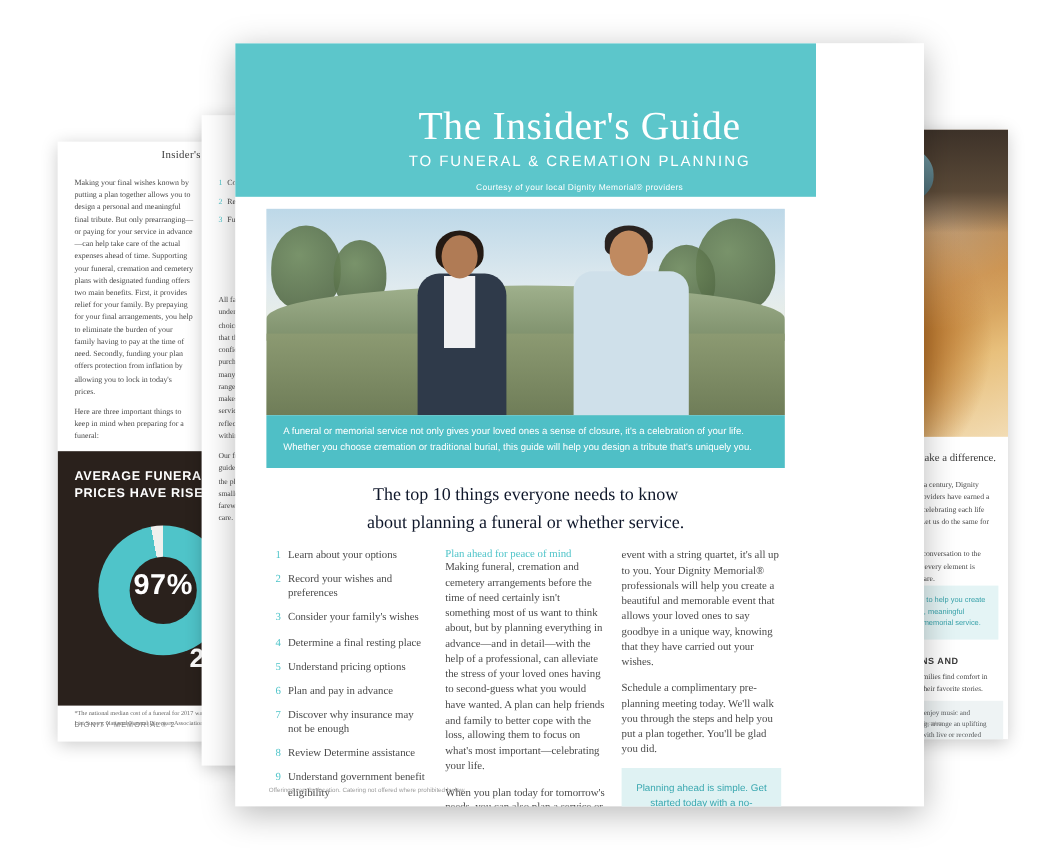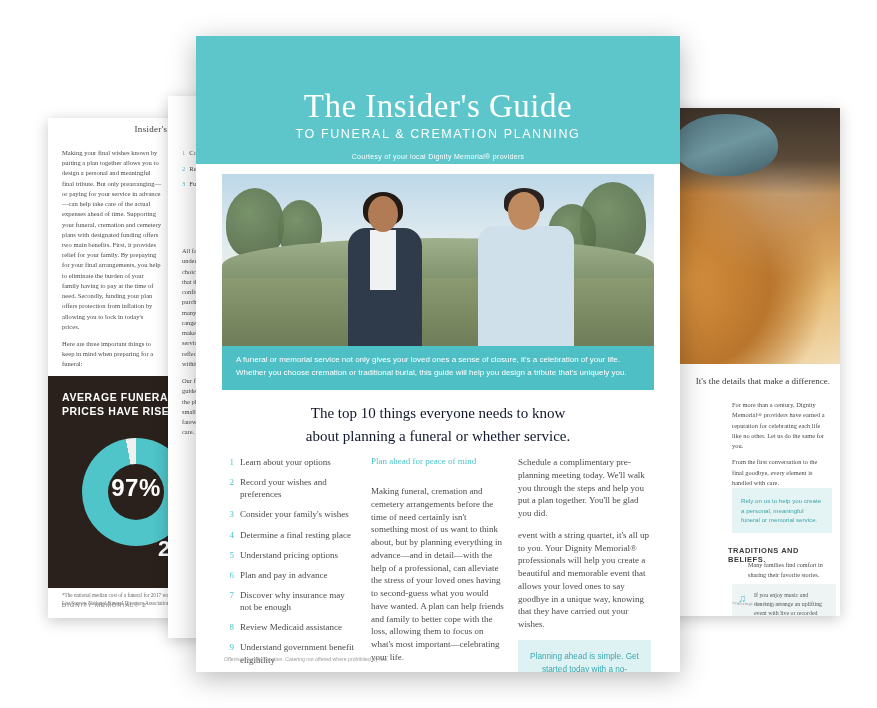--- a/index.html
+++ b/index.html
@@ -315,21 +315,21 @@
     left: 120px;
     bottom: 10px;
     font-size: 4.8px;
     color: #9b9b9b;
   }
 
   
   .page-main {
     left: 196px;
     top: 36px;
-    width: 484px;
+    width: 574px;
     height: 636px;
     box-shadow: 0 6px 26px rgba(0,0,0,0.28);
   }
   .teal-header {
     position: absolute;
     left: 0; top: 0;
     width: 484px;
     height: 128px;
     background: #5cc6cb;
   }
@@ -495,21 +495,21 @@
   .num-list li .n {
     color: #4fc4c9;
     min-width: 10px;
     text-align: right;
   }
 
   .lead-in {
     color: #4fc4c9;
     font-family: "Liberation Serif", serif;
     font-size: 9px;
-    margin-bottom: 19px;
+    margin-bottom: 0;
   }
   .body-copy {
     font-family: "Liberation Serif", serif;
     font-size: 9px;
     line-height: 1.42;
     color: #4a4a4a;
   }
   .body-copy p { margin: 0 0 9px 0; }
 
   .cta-box {
@@ -675,42 +675,42 @@
           <li>
               <span class="n">6</span>
               <span>Plan and pay in advance</span>
             </li>
           <li>
               <span class="n">7</span>
               <span>Discover why insurance may not be enough</span>
             </li>
           <li>
               <span class="n">8</span>
-              <span>Review Medicaid assistance</span>
+              <span>Review Determine assistance</span>
             </li>
           <li>
               <span class="n">9</span>
               <span>Understand government benefit eligibility</span>
             </li>
 
         </ul>
       </div>
 
       <div class="col">
         <div class="lead-in">Plan ahead for peace of mind</div>
         <div class="body-copy">
           <p>Making funeral, cremation and cemetery arrangements before the time of need certainly isn't something most of us want to think about, but by planning everything in advance—and in detail—with the help of a professional, can alleviate the stress of your loved ones having to second-guess what you would have wanted. A plan can help friends and family to better cope with the loss, allowing them to focus on what's most important—celebrating your life.</p>
           <p>When you plan today for tomorrow's needs, you can also plan a service or memorial of your choosing. And whether that means special music and flowers or a grandiose catered</p>
         </div>
       </div>
 
       <div class="col">
         <div class="body-copy">
+          <p>event with a string quartet, it's all up to you. Your Dignity Memorial® professionals will help you create a beautiful and memorable event that allows your loved ones to say goodbye in a unique way, knowing that they have carried out your wishes.</p>
           <p>Schedule a complimentary pre-planning meeting today. We'll walk you through the steps and help you put a plan together. You'll be glad you did.</p>
-          <p>event with a string quartet, it's all up to you. Your Dignity Memorial® professionals will help you create a beautiful and memorable event that allows your loved ones to say goodbye in a unique way, knowing that they have carried out your wishes.</p>
         </div>
         <div class="cta-box">Planning ahead is simple. Get started today with a no-obligation planning session.</div>
       </div>
 
     </div>
 
     <div class="main-footnote">Offerings vary by location. Catering not offered where prohibited by law.</div>
   </div>
 
 </div>

